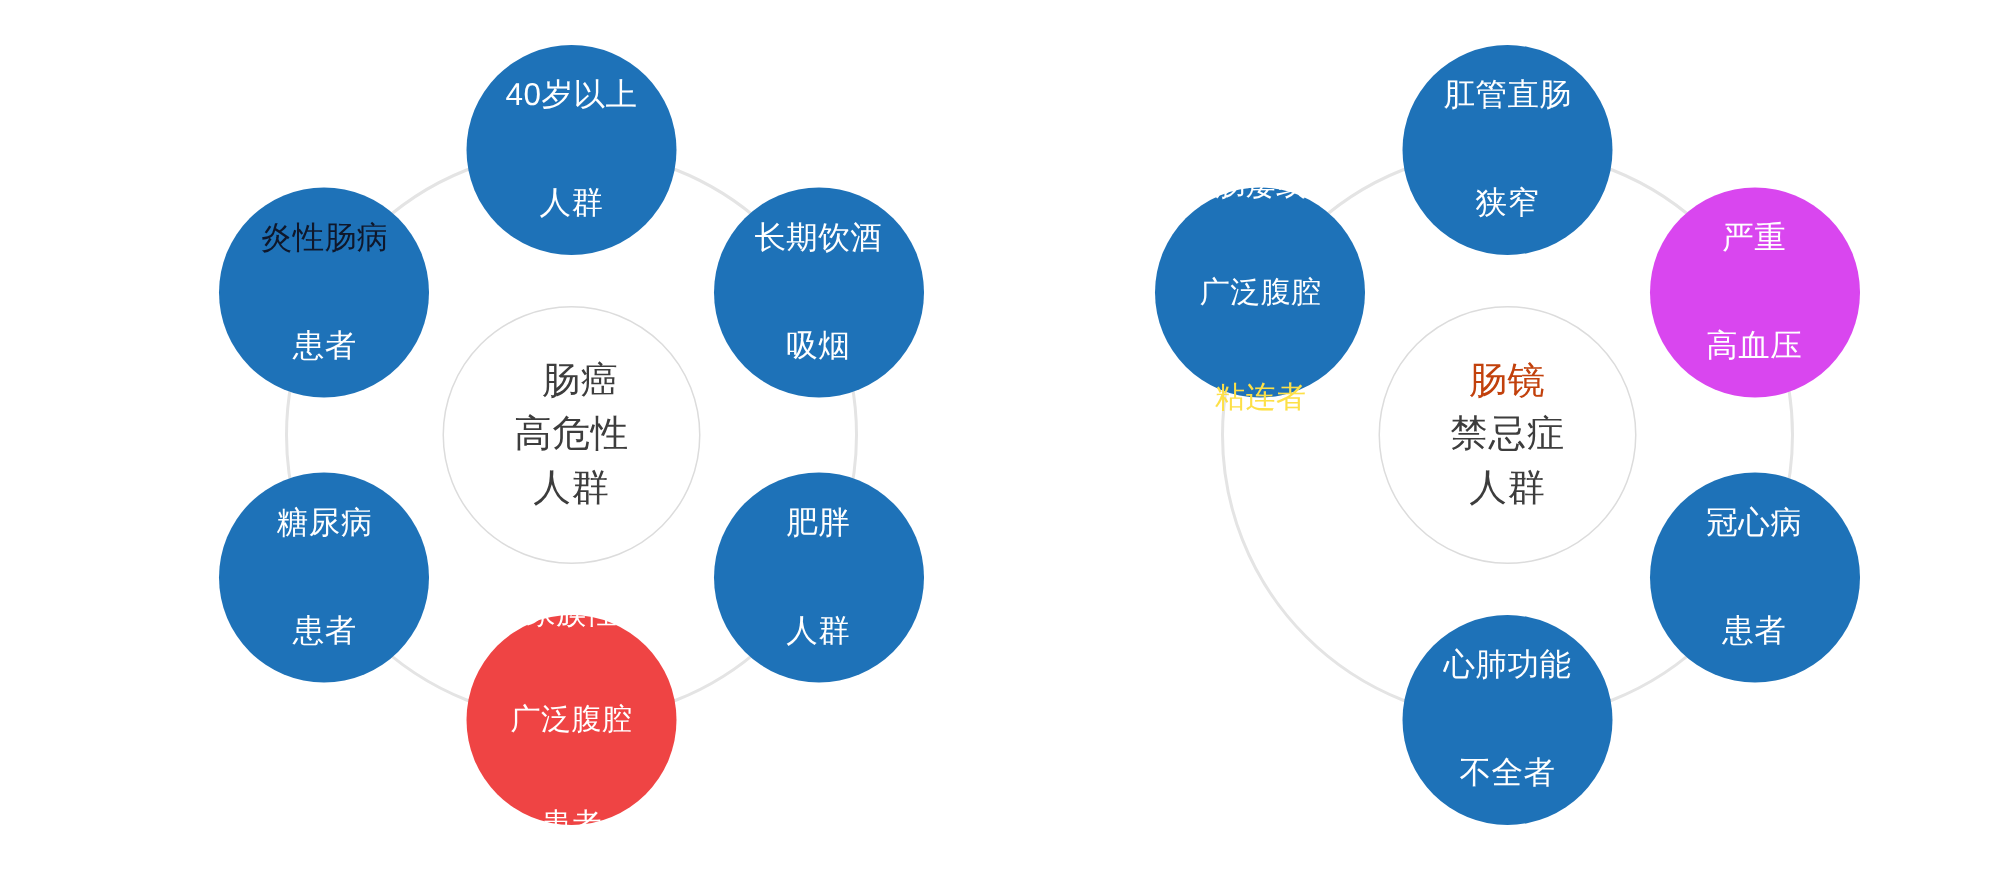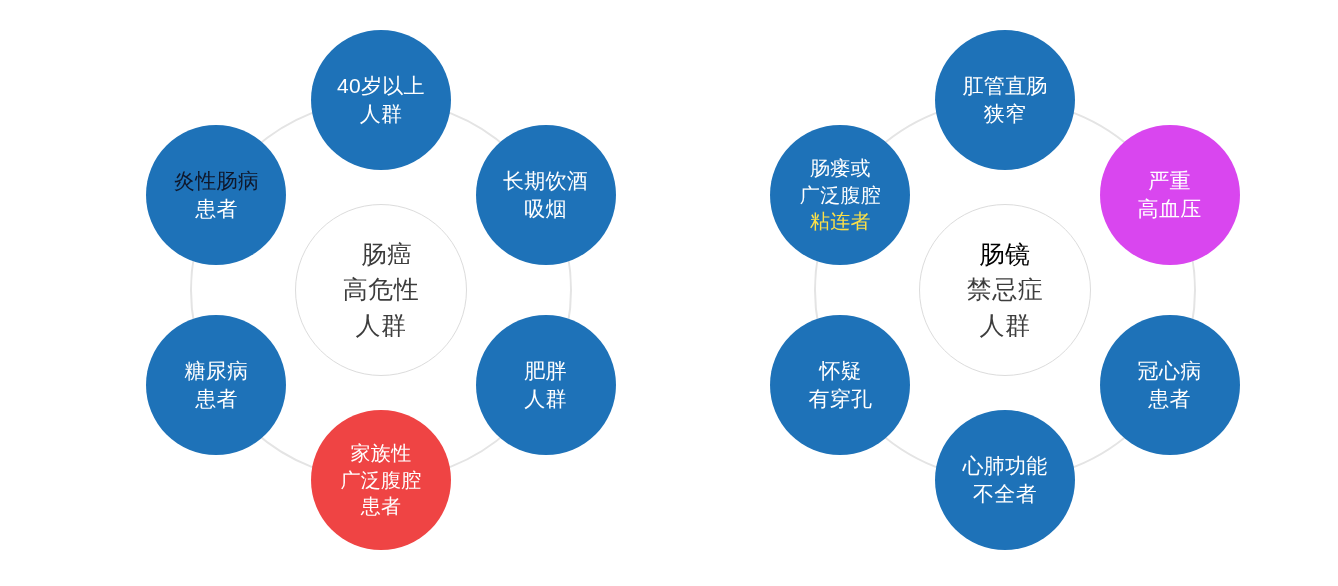--- a/index.html
+++ b/index.html
@@ -71,20 +71,21 @@
     height: 140px;
     margin-left: -70px;
     margin-top: -70px;
     border-radius: 50%;
     background: #1e72b8;
     display: flex;
     flex-direction: column;
     align-items: center;
     justify-content: center;
     box-sizing: border-box;
+    gap: 44px;
   }
   .node-line {
     color: #ffffff;
     font-size: 21px;
     line-height: 1.35;
     white-space: nowrap;
     font-weight: 400;
     letter-spacing: 0.3px;
   }
   .node.three-line .node-line { font-size: 20px; line-height: 1.32; }
@@ -128,44 +129,40 @@
         <div class="node-line" style="color: #0f172a;">炎性肠病</div>
         <div class="node-line" style="color: rgb(255, 255, 255);">患者</div>
       </div>
     </div>
 
   <div class="diagram" id="diagram-right">
     <svg class="ring-svg" viewBox="0 0 669 586">
         <circle cx="336" cy="290" r="190" fill="none" stroke="#e4e4e4" stroke-width="2"></circle>
       </svg>
     <div class="hub" style="left: 336px; top: 290px; margin-left: -86px; margin-top: -86px; border-color: rgb(220, 220, 220);">
-      <div class="hub-line" style="color: #000000;">肠镜</div>
+      <div class="hub-line" style="color: #c2410c;">肠镜</div>
       <div class="hub-line" style="color: rgb(61, 61, 61);">禁忌症</div>
       <div class="hub-line" style="color: rgb(61, 61, 61);">人群</div>
     </div>
   <div class="node" style="left: 336px; top: 100px; background: rgb(30, 114, 184);">
         <div class="node-line" style="color: rgb(255, 255, 255);">肛管直肠</div>
         <div class="node-line" style="color: rgb(255, 255, 255);">狭窄</div>
       </div>
       <div class="node" style="left: 500.545px; top: 195px; background: #d946ef;">
         <div class="node-line" style="color: rgb(255, 255, 255);">严重</div>
         <div class="node-line" style="color: rgb(255, 255, 255);">高血压</div>
       </div>
       <div class="node" style="left: 500.545px; top: 385px; background: rgb(30, 114, 184);">
         <div class="node-line" style="color: rgb(255, 255, 255);">冠心病</div>
         <div class="node-line" style="color: rgb(255, 255, 255);">患者</div>
       </div>
       <div class="node" style="left: 336px; top: 480px; background: rgb(30, 114, 184);">
         <div class="node-line" style="color: rgb(255, 255, 255);">心肺功能</div>
         <div class="node-line" style="color: rgb(255, 255, 255);">不全者</div>
       </div>
-      <div class="node" style="left: 171.455px; top: 385px; background: rgb(30, 114, 184);">
-        <div class="node-line" style="color: rgb(255, 255, 255);">怀疑</div>
-        <div class="node-line" style="color: rgb(255, 255, 255);">有穿孔</div>
-      </div>
       <div class="node three-line" style="left: 171.455px; top: 195px; background: rgb(30, 114, 184);">
         <div class="node-line" style="color: rgb(255, 255, 255);">肠瘘或</div>
         <div class="node-line" style="color: rgb(255, 255, 255);">广泛腹腔</div>
         <div class="node-line" style="color: #fde047;">粘连者</div>
       </div>
     </div>
 
 </div>
 
 </body></html>

